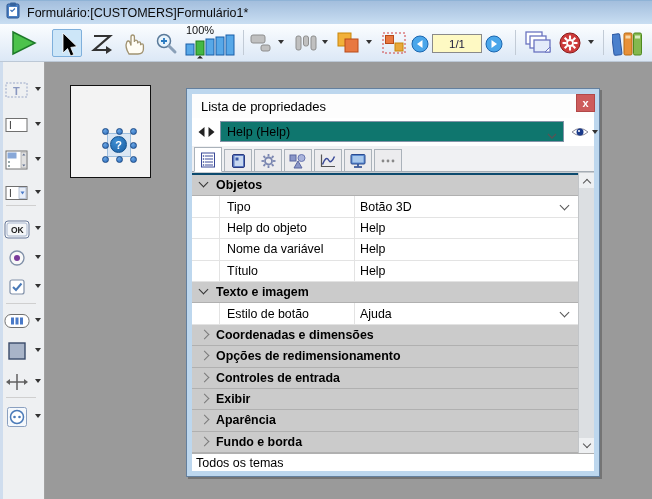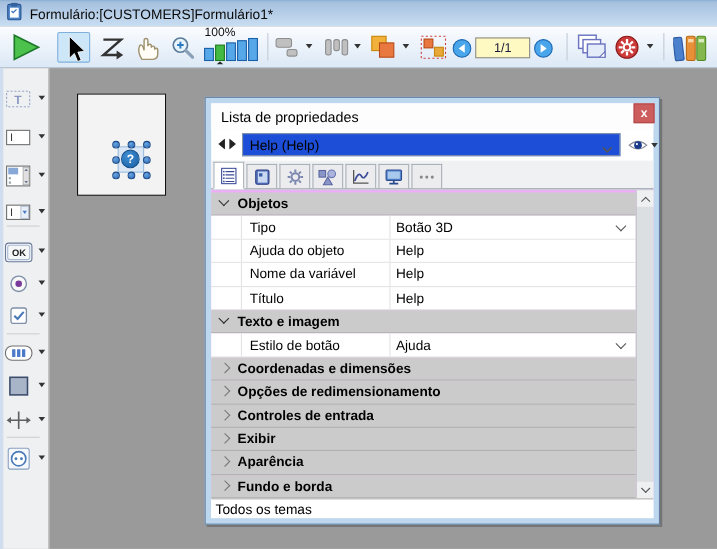--- a/index.html
+++ b/index.html
@@ -36,27 +36,27 @@
     border:1px solid #14518c;color:#fff;font-weight:bold;font-size:11px;display:flex;align-items:center;justify-content:center;}
   .handle{position:absolute;width:7px;height:7px;border-radius:50%;background:radial-gradient(circle at 35% 30%,#6aa6e4,#2a6ab8);border:1px solid #1a4a88;}
 
   
   .panel{left:186px;top:88px;width:414px;height:389px;background:#bdd7ee;border:1px solid #64809e;padding:5px;box-shadow:2px 2px 0 rgba(60,60,60,.4);}
   .pcontent{position:relative;width:100%;height:100%;background:#fff;}
   .ptitle{position:absolute;left:0;top:0;right:0;height:24px;background:#fdfdfd;display:flex;align-items:center;padding-left:9px;font-size:13px;color:#000;}
   .pclose{position:absolute;right:-1px;top:0;width:19px;height:18px;background:#cd5c5c;border:1px solid #b24848;color:#fff;
     font-size:11px;font-weight:bold;display:flex;align-items:center;justify-content:center;}
   .pselrow{position:absolute;left:0;top:24px;right:0;height:28px;display:flex;align-items:center;}
-  .pcombo{position:absolute;left:28px;top:3px;width:344px;height:21px;background:#1d4ed8;border:1px solid #8494a8;font-size:12.5px;color:#000;
+  .pcombo{position:absolute;left:28px;top:3px;width:344px;height:21px;background:#0f766e;border:1px solid #8494a8;font-size:12.5px;color:#000;
     display:flex;align-items:center;padding-left:6px;}
   .pcombo .cchev{position:absolute;right:6px;top:7px;}
   .ptabs{position:absolute;left:0;top:52px;right:0;height:26px;background:#f0f1f3;border-bottom:1px solid #a5adb5;display:flex;align-items:flex-end;padding-left:2px;}
   .tab{width:28px;height:22px;background:#ececee;border:1px solid #aab2ba;border-bottom:none;margin-right:2px;display:flex;align-items:center;justify-content:center;}
   .tab.seltab{height:25px;background:#fff;margin-bottom:-1px;border-bottom:1px solid #fff;z-index:2;}
-  .plist{position:absolute;left:0;top:78px;right:0;bottom:18px;background:#f0abfc;border-top:1px solid #c8ccd0;}
+  .plist{position:absolute;left:0;top:78px;right:0;bottom:18px;background:#0c4a6e;border-top:1px solid #c8ccd0;}
   .rows{position:absolute;left:0;top:0;right:16px;bottom:0;display:flex;flex-direction:column;padding-top:2px;}
   .prow{position:relative;flex:1;display:flex;align-items:center;font-size:12.4px;color:#000;border-bottom:1px solid #e3e3e3;background:#fff;}
   .prow.section{background:#cbcbcb;border-bottom:1px solid #b0b0b0;font-weight:bold;}
   .prow.prop::before{content:'';position:absolute;left:27px;top:0;bottom:0;width:1px;background:#e3e3e3;}
   .prow.prop::after{content:'';position:absolute;left:162px;top:0;bottom:0;width:1px;background:#e3e3e3;}
   .prow .label{position:absolute;left:35px;white-space:nowrap;}
   .prow.section .label{left:24px;}
   .prow .value{position:absolute;left:168px;white-space:nowrap;}
   .chev{position:absolute;left:8px;top:calc(50% - 6px);width:7px;height:7px;border-right:1.6px solid #333;border-bottom:1.6px solid #333;transform:rotate(45deg);}
   .chev.closed{left:9px;top:calc(50% - 4px);transform:rotate(-45deg);border-color:#7a7a7a;}
@@ -476,21 +476,21 @@
             <div class="prow section">
               <span class="chev"></span>
               <span class="label">Objetos</span>
             </div>
             <div class="prow prop">
               <span class="label">Tipo</span>
               <span class="value">Botão 3D</span>
               <span class="ddchev"></span>
             </div>
             <div class="prow prop">
-              <span class="label">Ajuda do objeto</span>
+              <span class="label">Help do objeto</span>
               <span class="value">Help</span>
             </div>
             <div class="prow prop">
               <span class="label">Nome da variável</span>
               <span class="value">Help</span>
             </div>
             <div class="prow prop">
               <span class="label">Título</span>
               <span class="value">Help</span>
             </div>

